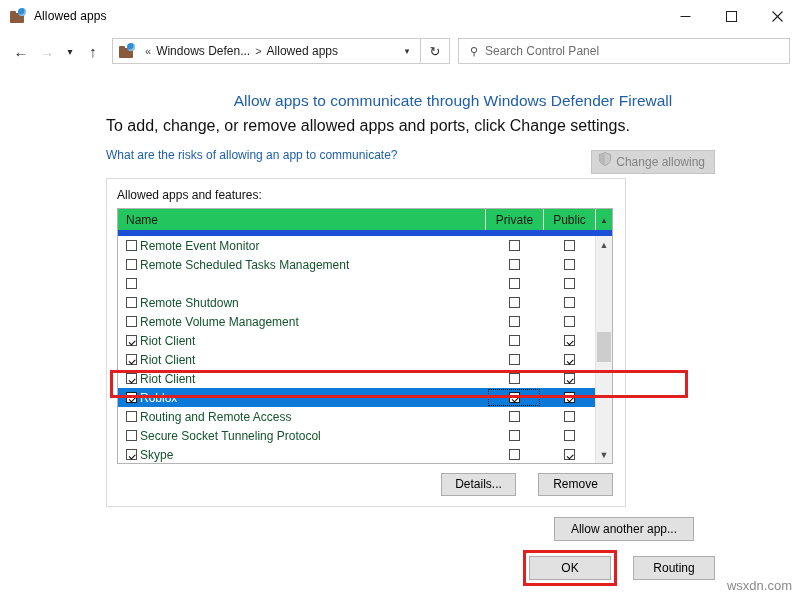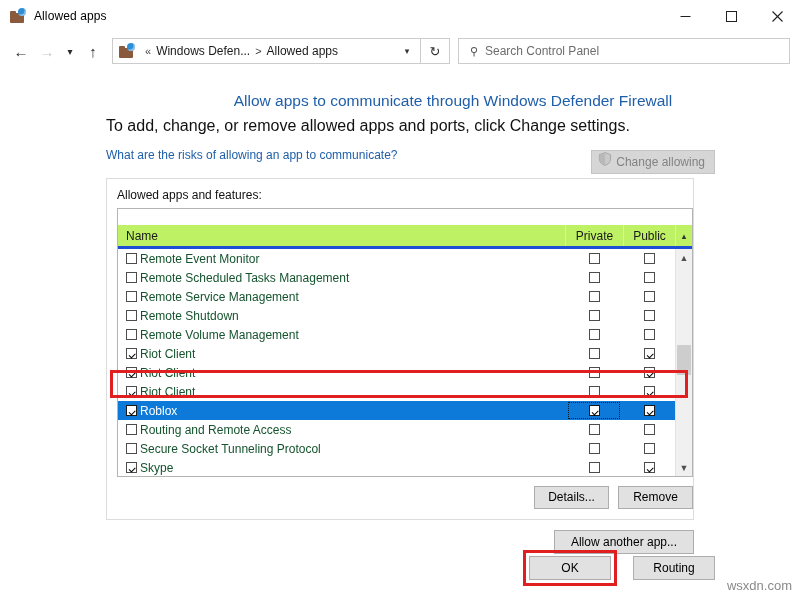--- a/index.html
+++ b/index.html
@@ -188,46 +188,45 @@
     display: inline-flex;
     align-items: center;
     gap: 4px;
     height: 24px;
     padding: 0 9px 0 6px;
   }
 
   
   .group {
     margin: 16px 0 0 106px;
-    width: 588px;
+    width: 520px;
     border: 1px solid #dcdcdc;
     box-sizing: border-box;
-    padding: 9px 0 10px 10px;
+    padding: 9px 12px 10px 10px;
     background: #fff;
   }
   .group-label {
     font-size: 12px;
     color: #111;
     margin-bottom: 6px;
   }
 
   
   .listview {
     border: 1px solid #b4b4b4;
     background: #fff;
     position: relative;
     box-sizing: border-box;
   }
   .lv-header {
     display: flex;
     height: 21px;
     align-items: stretch;
-    border-bottom: 3px solid #1d4ed8;
-    background: #bef264;
-    margin-top: 16px;
+    border-bottom: 6px solid #1d4ed8;
+    background: #22c55e;
   }
   .lv-h {
     font-size: 12px;
     color: #1a1a1a;
     display: flex;
     align-items: center;
     box-sizing: border-box;
   }
   .lv-h-name { flex: 1; padding-left: 8px; }
   .lv-h-private { width: 58px; justify-content: center; border-left: 1px solid #e3e3e3; }
@@ -326,21 +325,21 @@
     left: 1px; right: 1px;
     top: 96px;
     height: 30px;
     background: #cdcdcd;
   }
 
   
   .list-btnrow {
     display: flex;
     justify-content: flex-end;
-    gap: 9px;
+    gap: 22px;
     margin-top: 9px;
   }
   .btn-sm { width: 75px; padding: 0; }
 
   .allow-row {
     width: 588px;
     margin: 10px 16px 0 106px;
     display: flex;
     justify-content: flex-end;
   }
@@ -521,21 +520,20 @@
               <div class="row-cell cell-private">
                 <span class="cb"></span>
               </div>
               <div class="row-cell cell-public">
                 <span class="cb"></span>
               </div>
             </div>
             <div class="row">
               <div class="row-name">
                 <span class="cb"></span>
-                <span>Remote Service Management</span>
               </div>
               <div class="row-cell cell-private">
                 <span class="cb"></span>
               </div>
               <div class="row-cell cell-public">
                 <span class="cb"></span>
               </div>
             </div>
             <div class="row">
               <div class="row-name">

